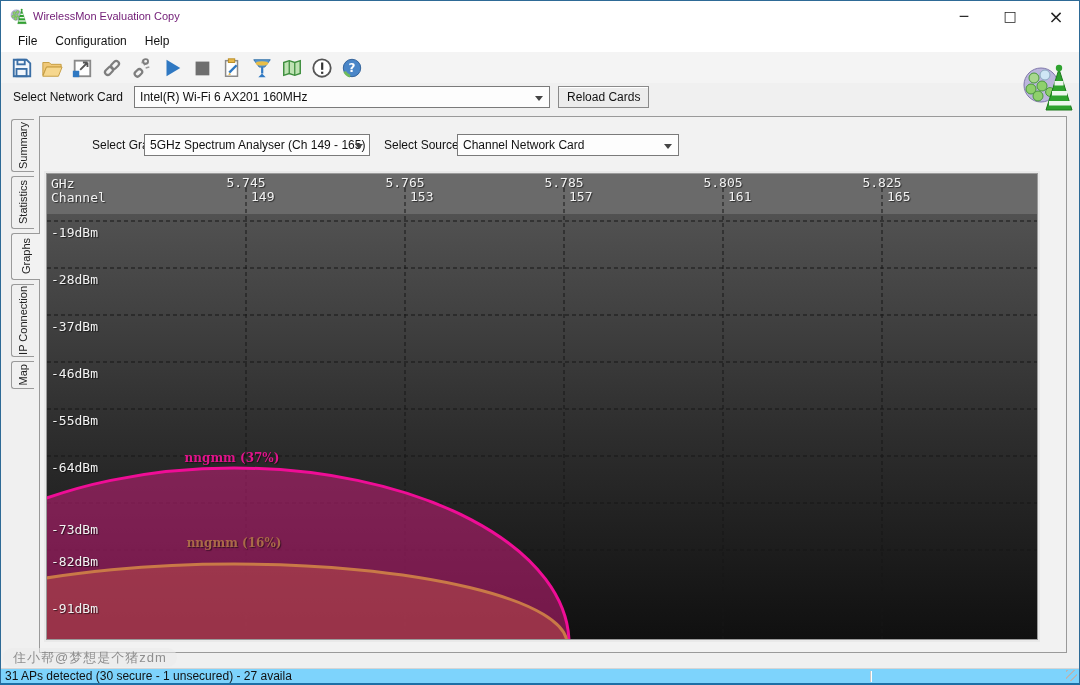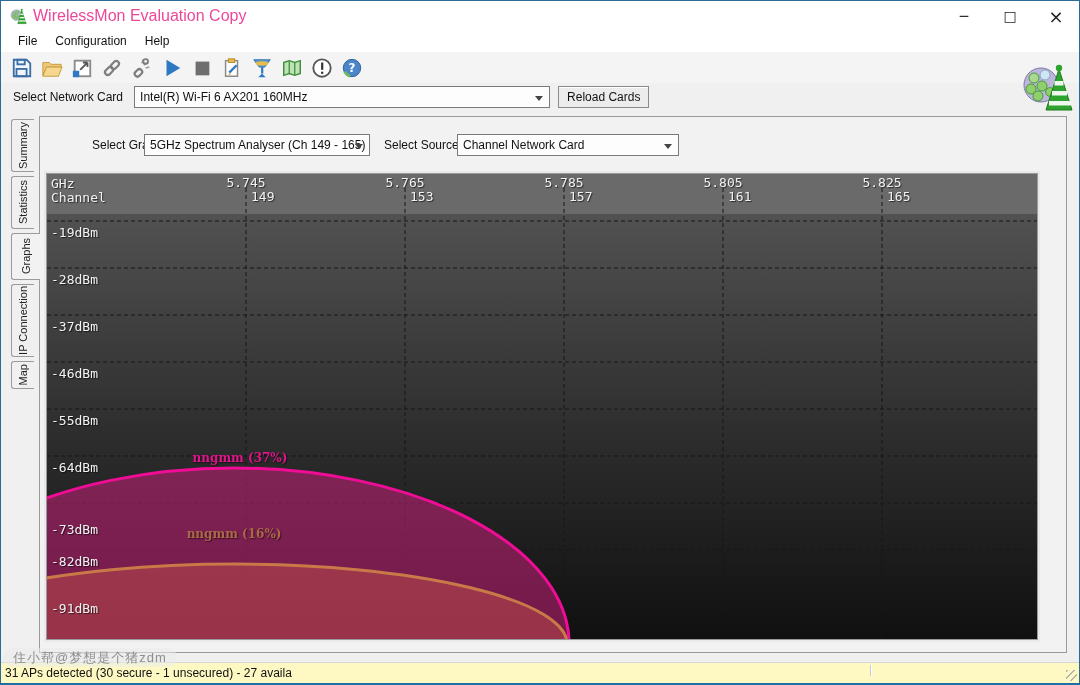--- a/index.html
+++ b/index.html
@@ -4,21 +4,21 @@
 <style>
   * { margin:0; padding:0; box-sizing:border-box; }
   html,body { width:1080px; height:685px; font-family:"Liberation Sans", sans-serif; }
   .window {
     position:relative; width:1080px; height:685px; background:#f0f0f0;
     border:1px solid #2e6a96; border-bottom:2px solid #1d6fa5; overflow:hidden;
   }
   
   .titlebar { position:absolute; left:0; top:0; width:100%; height:30px; background:#ffffff; display:flex; align-items:center; }
   .app-icon { width:18px; height:18px; margin:0 6px 0 8px; display:inline-flex; }
-  .title { font-size:16px; color:#ec4899; }
+  .title { font-size:11px; color:#701a75; }
   .win-controls { position:absolute; right:0; top:0; height:30px; display:flex; }
   .win-btn { width:46px; height:30px; display:flex; align-items:center; justify-content:center; font-size:14px; color:#222; background:transparent; border:none; font-family:"DejaVu Sans", sans-serif; }
   
   .menubar { position:absolute; left:0; top:30px; width:100%; height:21px; background:#ffffff; display:flex; align-items:center; padding-left:8px; }
   .menu-item { font-size:12px; color:#111; padding:2px 9px 3px 9px; }
   
   .toolbar { position:absolute; left:0; top:51px; width:100%; height:31px; background:#f4f4f4; display:flex; align-items:center; padding-left:6px; }
   .tbtn { width:30px; height:26px; display:flex; align-items:center; justify-content:center; }
   .tbtn svg { width:22px; height:22px; }
   .logo { position:absolute; right:6px; top:60px; width:54px; height:50px; }
@@ -39,21 +39,21 @@
   .chart { position:absolute; left:7px; top:57px; width:990px; height:465px; background:linear-gradient(#585858, #2e2e2e 55%, #101010); box-shadow:0 0 0 1px #9a9a9a, 0 0 0 3px #e9e9e9; overflow:hidden; }
   .chart-header { position:absolute; left:0; top:0; width:100%; height:40px; background:#6a6a6a; }
   .mono { font-family:"DejaVu Sans Mono", monospace; font-weight:normal; color:#f2f2f2; text-shadow:1px 1px 1px rgba(0,0,0,.6); }
   .hdr-lbl { position:absolute; left:4px; font-size:13px; }
   .plot-svg { position:absolute; left:0; top:0; z-index:1; }
   .dbm-label { position:absolute; left:4px; z-index:2; font-size:13px; }
   .freq-label { position:absolute; top:1px; width:90px; text-align:center; font-size:13px; z-index:2; }
   .chan-label { position:absolute; top:15px; font-size:13px; z-index:2; }
   .curve-label { position:absolute; width:160px; text-align:center; z-index:2; font-family:"DejaVu Serif", serif; font-weight:bold; font-size:12px; text-shadow:1px 1px 1px rgba(0,0,0,.5); }
   
-  .statusbar { position:absolute; left:0; bottom:0; width:100%; height:21px; background:#fef9c3; border-top:1px solid #d5d5d5; display:flex; align-items:center; }
+  .statusbar { position:absolute; left:0; bottom:0; width:100%; height:15px; background:#7dd3fc; border-top:1px solid #d5d5d5; display:flex; align-items:center; }
   .status-text { font-size:12px; color:#111; padding-left:4px; white-space:nowrap; }
   .status-div { position:absolute; left:869px; top:2px; width:1px; height:11px; background:#c9c9c9; box-shadow:1px 0 0 #fff; }
   .grip { position:absolute; right:2px; bottom:2px; width:11px; height:11px; background:repeating-linear-gradient(135deg, #b5b5b5 0 2px, transparent 2px 5px); }
   .watermark { position:absolute; left:2px; bottom:16px; height:19px; padding:1px 10px; background:rgba(235,235,235,.55); border-radius:9px; font-size:13px; color:rgba(125,125,125,.85); display:flex; align-items:center; z-index:5; letter-spacing:1px; }
 </style>
 </head>
 <body>
 
 <div class="window">
 
@@ -270,22 +270,22 @@
         <div class="chan-label mono" style="left: 840px;">165</div>
         <div class="dbm-label mono" style="top: 51px;">-19dBm</div>
         <div class="dbm-label mono" style="top: 98px;">-28dBm</div>
         <div class="dbm-label mono" style="top: 145px;">-37dBm</div>
         <div class="dbm-label mono" style="top: 192px;">-46dBm</div>
         <div class="dbm-label mono" style="top: 239px;">-55dBm</div>
         <div class="dbm-label mono" style="top: 286px;">-64dBm</div>
         <div class="dbm-label mono" style="top: 348px;">-73dBm</div>
         <div class="dbm-label mono" style="top: 380px;">-82dBm</div>
         <div class="dbm-label mono" style="top: 427px;">-91dBm</div>
-        <div class="curve-label" style="left: 113px; top: 277.011px; color: rgb(224, 19, 138);">nngmm (37%)</div>
-        <div class="curve-label" style="left: 107.075px; top: 353px; color: rgb(170, 106, 72);">nngmm (16%)</div>
+        <div class="curve-label" style="left: 105px; top: 277.011px; color: rgb(224, 19, 138);">nngmm (37%)</div>
+        <div class="curve-label" style="left: 107.075px; top: 362px; color: rgb(170, 106, 72);">nngmm (16%)</div>
       </div>
   </div>
 
   <div class="watermark">住小帮@梦想是个猪zdm</div>
 
   <div class="statusbar">
     <span class="status-text">31 APs detected (30 secure - 1 unsecured) - 27 availa</span>
     <span class="status-div"></span>
     <span class="grip"></span>
   </div>

